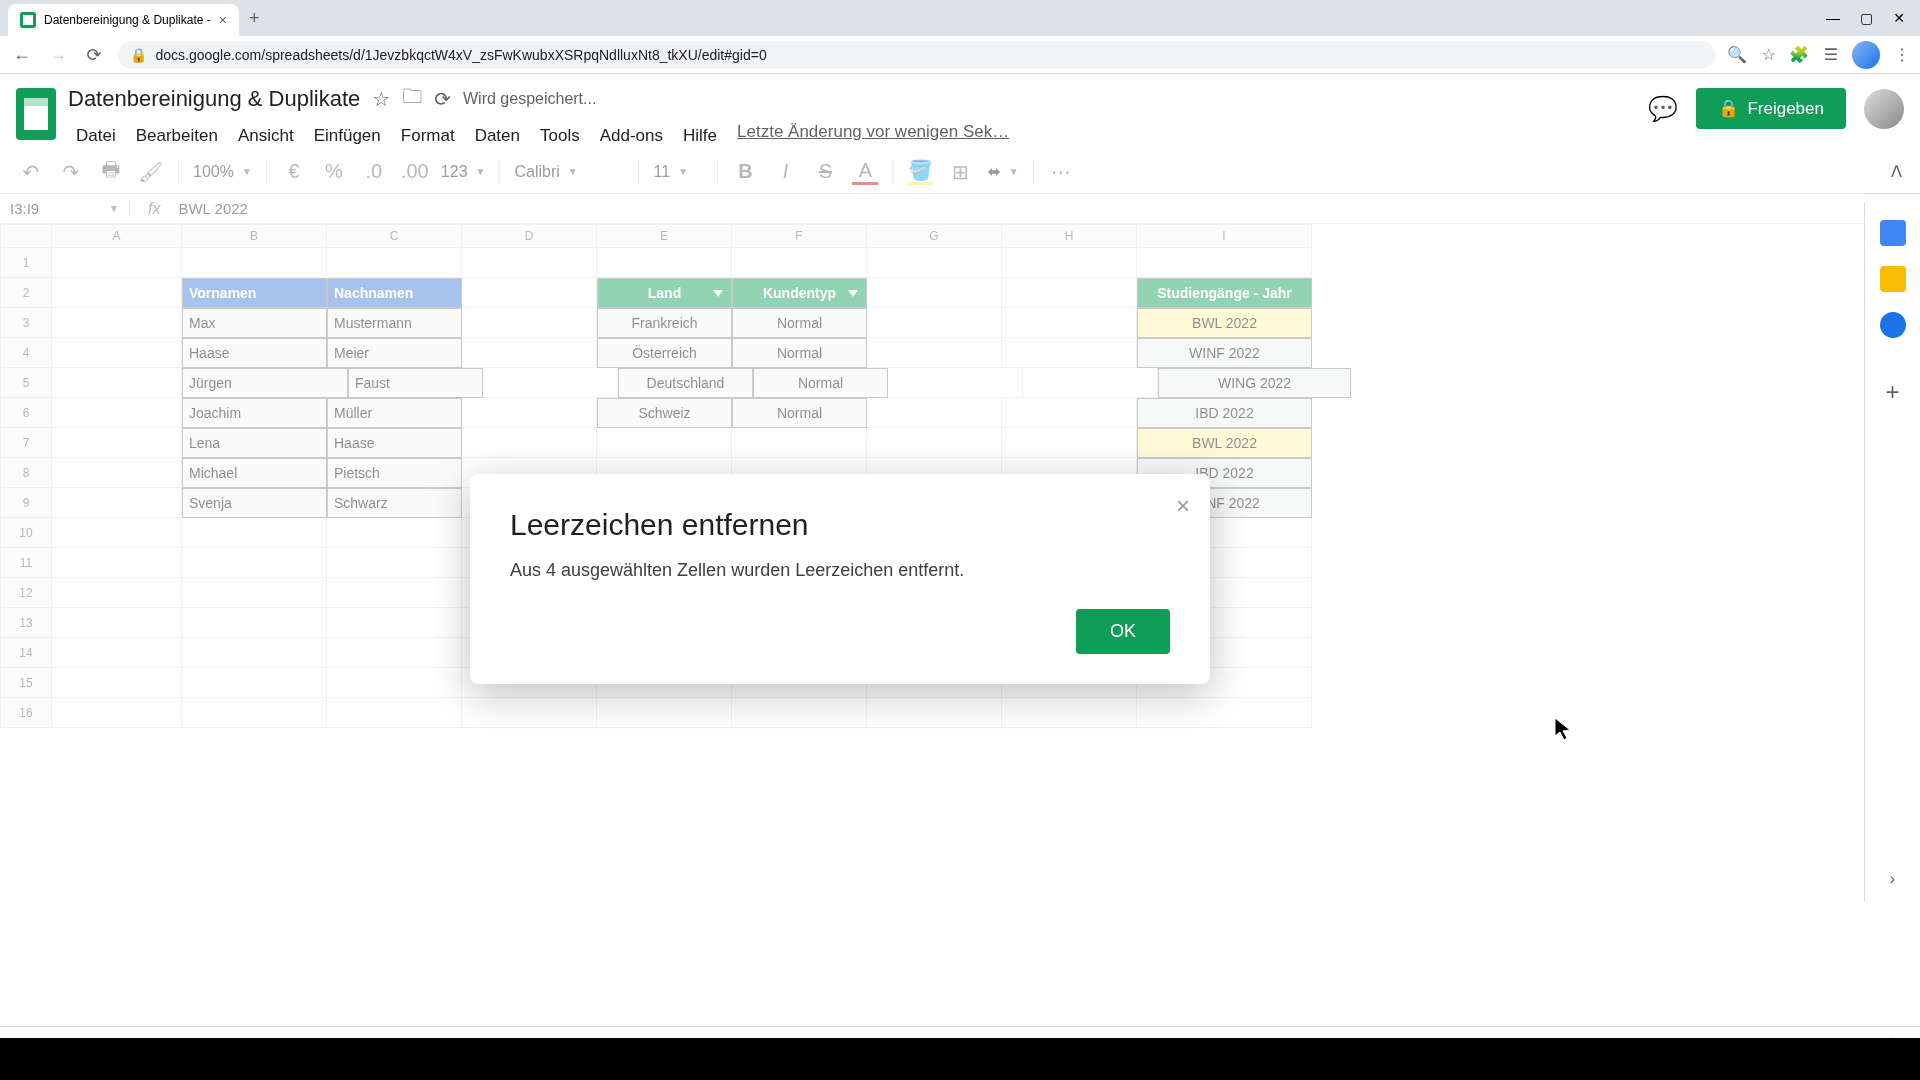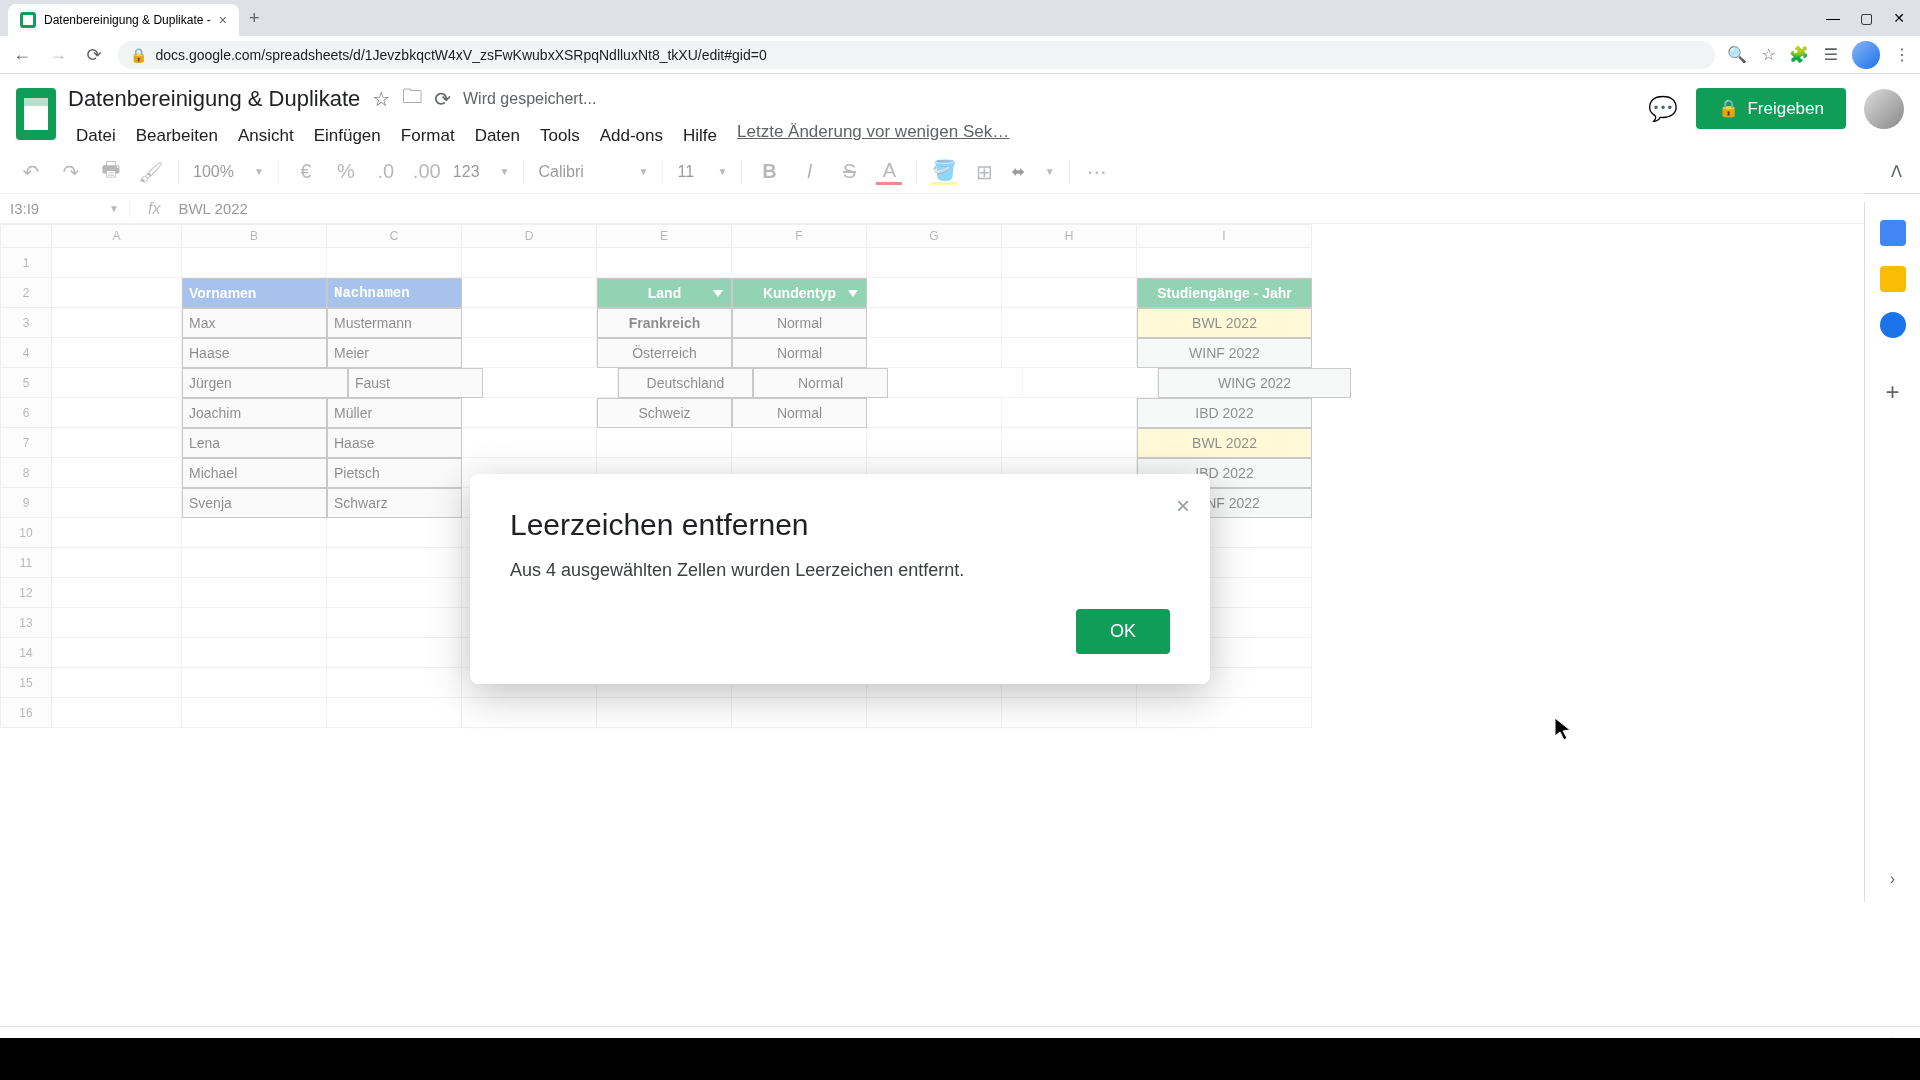--- a/index.html
+++ b/index.html
@@ -37,21 +37,21 @@
 .last-change { font-size: 17px; color: #5f6368; text-decoration: underline; margin-left: 8px; }
 .header-right { display: flex; align-items: center; gap: 18px; margin-top: 6px; }
 .comment-btn { color: #5f6368; font-size: 24px; }
 .share-btn { background: #0f9d58; color: #fff; padding: 10px 22px; border-radius: 4px; font-size: 17px; display: flex; align-items: center; gap: 8px; }
 .profile { width: 40px; height: 40px; border-radius: 50%; background: linear-gradient(135deg, #ddd, #888); }
 
 
 .toolbar { display: flex; align-items: center; height: 44px; padding: 0 18px; gap: 14px; border-bottom: 1px solid #dadce0; }
 .tb-icon { color: #5f6368; font-size: 20px; width: 26px; text-align: center; }
 .tb-sep { width: 1px; height: 24px; background: #dadce0; }
-.tb-select { display: flex; align-items: center; gap: 20px; font-size: 16px; color: #202124; justify-content: space-between; }
+.tb-select { display: flex; align-items: center; gap: 8px; font-size: 16px; color: #202124; }
 .tb-dropdown-arrow { font-size: 10px; color: #5f6368; }
 .bold { font-weight: bold; }
 .italic { font-style: italic; }
 .strike { text-decoration: line-through; }
 .text-color { border-bottom: 3px solid #c00; }
 .fill-color { border-bottom: 3px solid #ffeb3b; }
 .collapse-arrow { margin-left: auto; color: #5f6368; }
 .right-panel { position: absolute; right: 0; top: 128px; width: 56px; background: #fff; border-left: 1px solid #dadce0; height: 700px; display: flex; flex-direction: column; align-items: center; gap: 20px; padding-top: 18px; }
 .rp-icon { width: 26px; height: 26px; border-radius: 4px; }
 .rp-cal { background: #4285f4; }
@@ -251,35 +251,35 @@
           <div class="cell col-E" style="width: 135px;"></div>
           <div class="cell col-F" style="width: 135px;"></div>
           <div class="cell col-G" style="width: 135px;"></div>
           <div class="cell col-H" style="width: 135px;"></div>
           <div class="cell col-I" style="width: 175px;"></div>
         </div>
         <div class="row-grid">
           <div class="row-h">2</div>
           <div class="cell col-A" style="width: 130px;"></div>
           <div class="cell col-B hdr-blue tbl-border" style="width: 145px;">Vornamen</div>
-          <div class="cell col-C hdr-blue tbl-border" style="width: 135px; font-family: Liberation Mono, monospace;">Nachnamen</div>
+          <div class="cell col-C hdr-blue tbl-border" style="width: 135px;">Nachnamen</div>
           <div class="cell col-D" style="width: 135px;"></div>
           <div class="cell col-E hdr-green tbl-border" style="width: 135px;">Land<span class="filter-tri"></span></div>
           <div class="cell col-F hdr-green tbl-border" style="width: 135px;">Kundentyp<span class="filter-tri"></span></div>
           <div class="cell col-G" style="width: 135px;"></div>
           <div class="cell col-H" style="width: 135px;"></div>
           <div class="cell col-I hdr-green2 tbl-border" style="width: 175px;">Studiengänge - Jahr</div>
         </div>
         <div class="row-grid">
           <div class="row-h">3</div>
           <div class="cell col-A" style="width: 130px;"></div>
           <div class="cell col-B data-cell tbl-border" style="width: 145px;">Max</div>
           <div class="cell col-C data-cell tbl-border" style="width: 135px;">Mustermann</div>
           <div class="cell col-D" style="width: 135px;"></div>
-          <div class="cell col-E data-cell tbl-border" style="width: 135px; justify-content: center; font-weight: bold;">Frankreich</div>
+          <div class="cell col-E data-cell tbl-border" style="width: 135px; justify-content: center;">Frankreich</div>
           <div class="cell col-F data-cell tbl-border" style="width: 135px; justify-content: center;">Normal</div>
           <div class="cell col-G" style="width: 135px;"></div>
           <div class="cell col-H" style="width: 135px;"></div>
           <div class="cell col-I data-cell-center tbl-border sel-border hilite" style="width: 175px;">BWL 2022</div>
         </div>
         <div class="row-grid">
           <div class="row-h">4</div>
           <div class="cell col-A" style="width: 130px;"></div>
           <div class="cell col-B data-cell tbl-border" style="width: 145px;">Haase</div>
           <div class="cell col-C data-cell tbl-border" style="width: 135px;">Meier</div>

